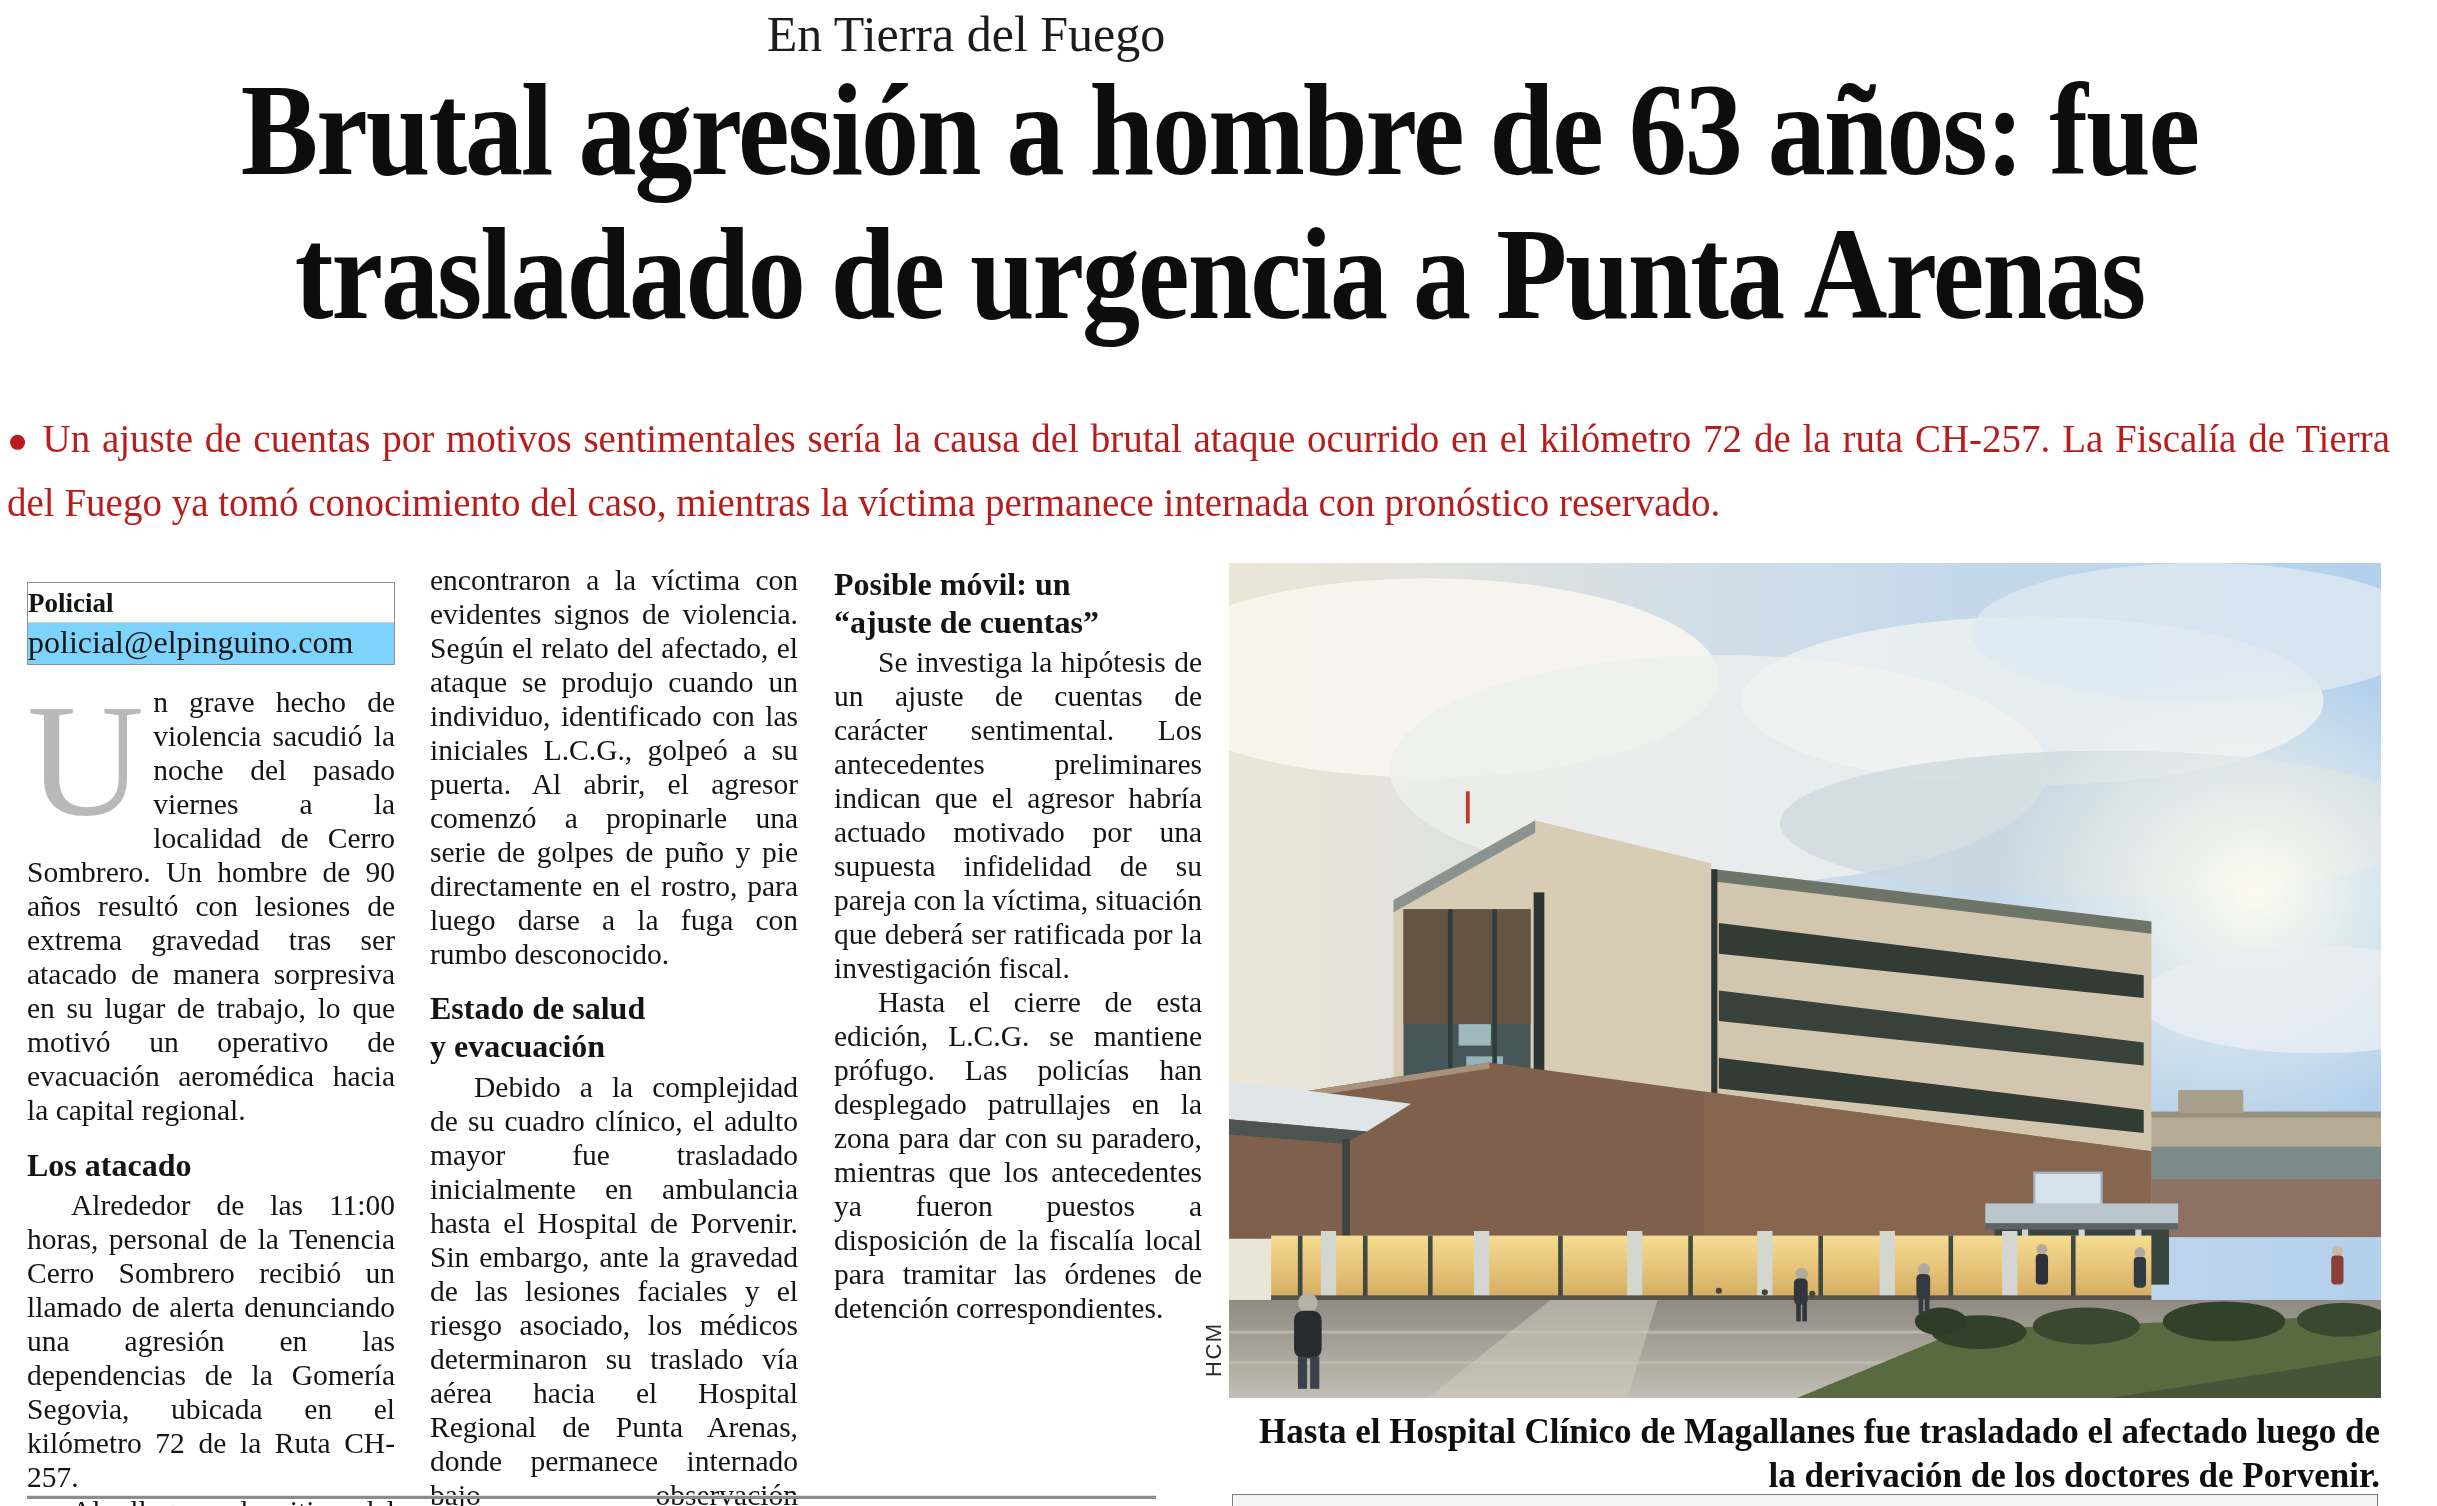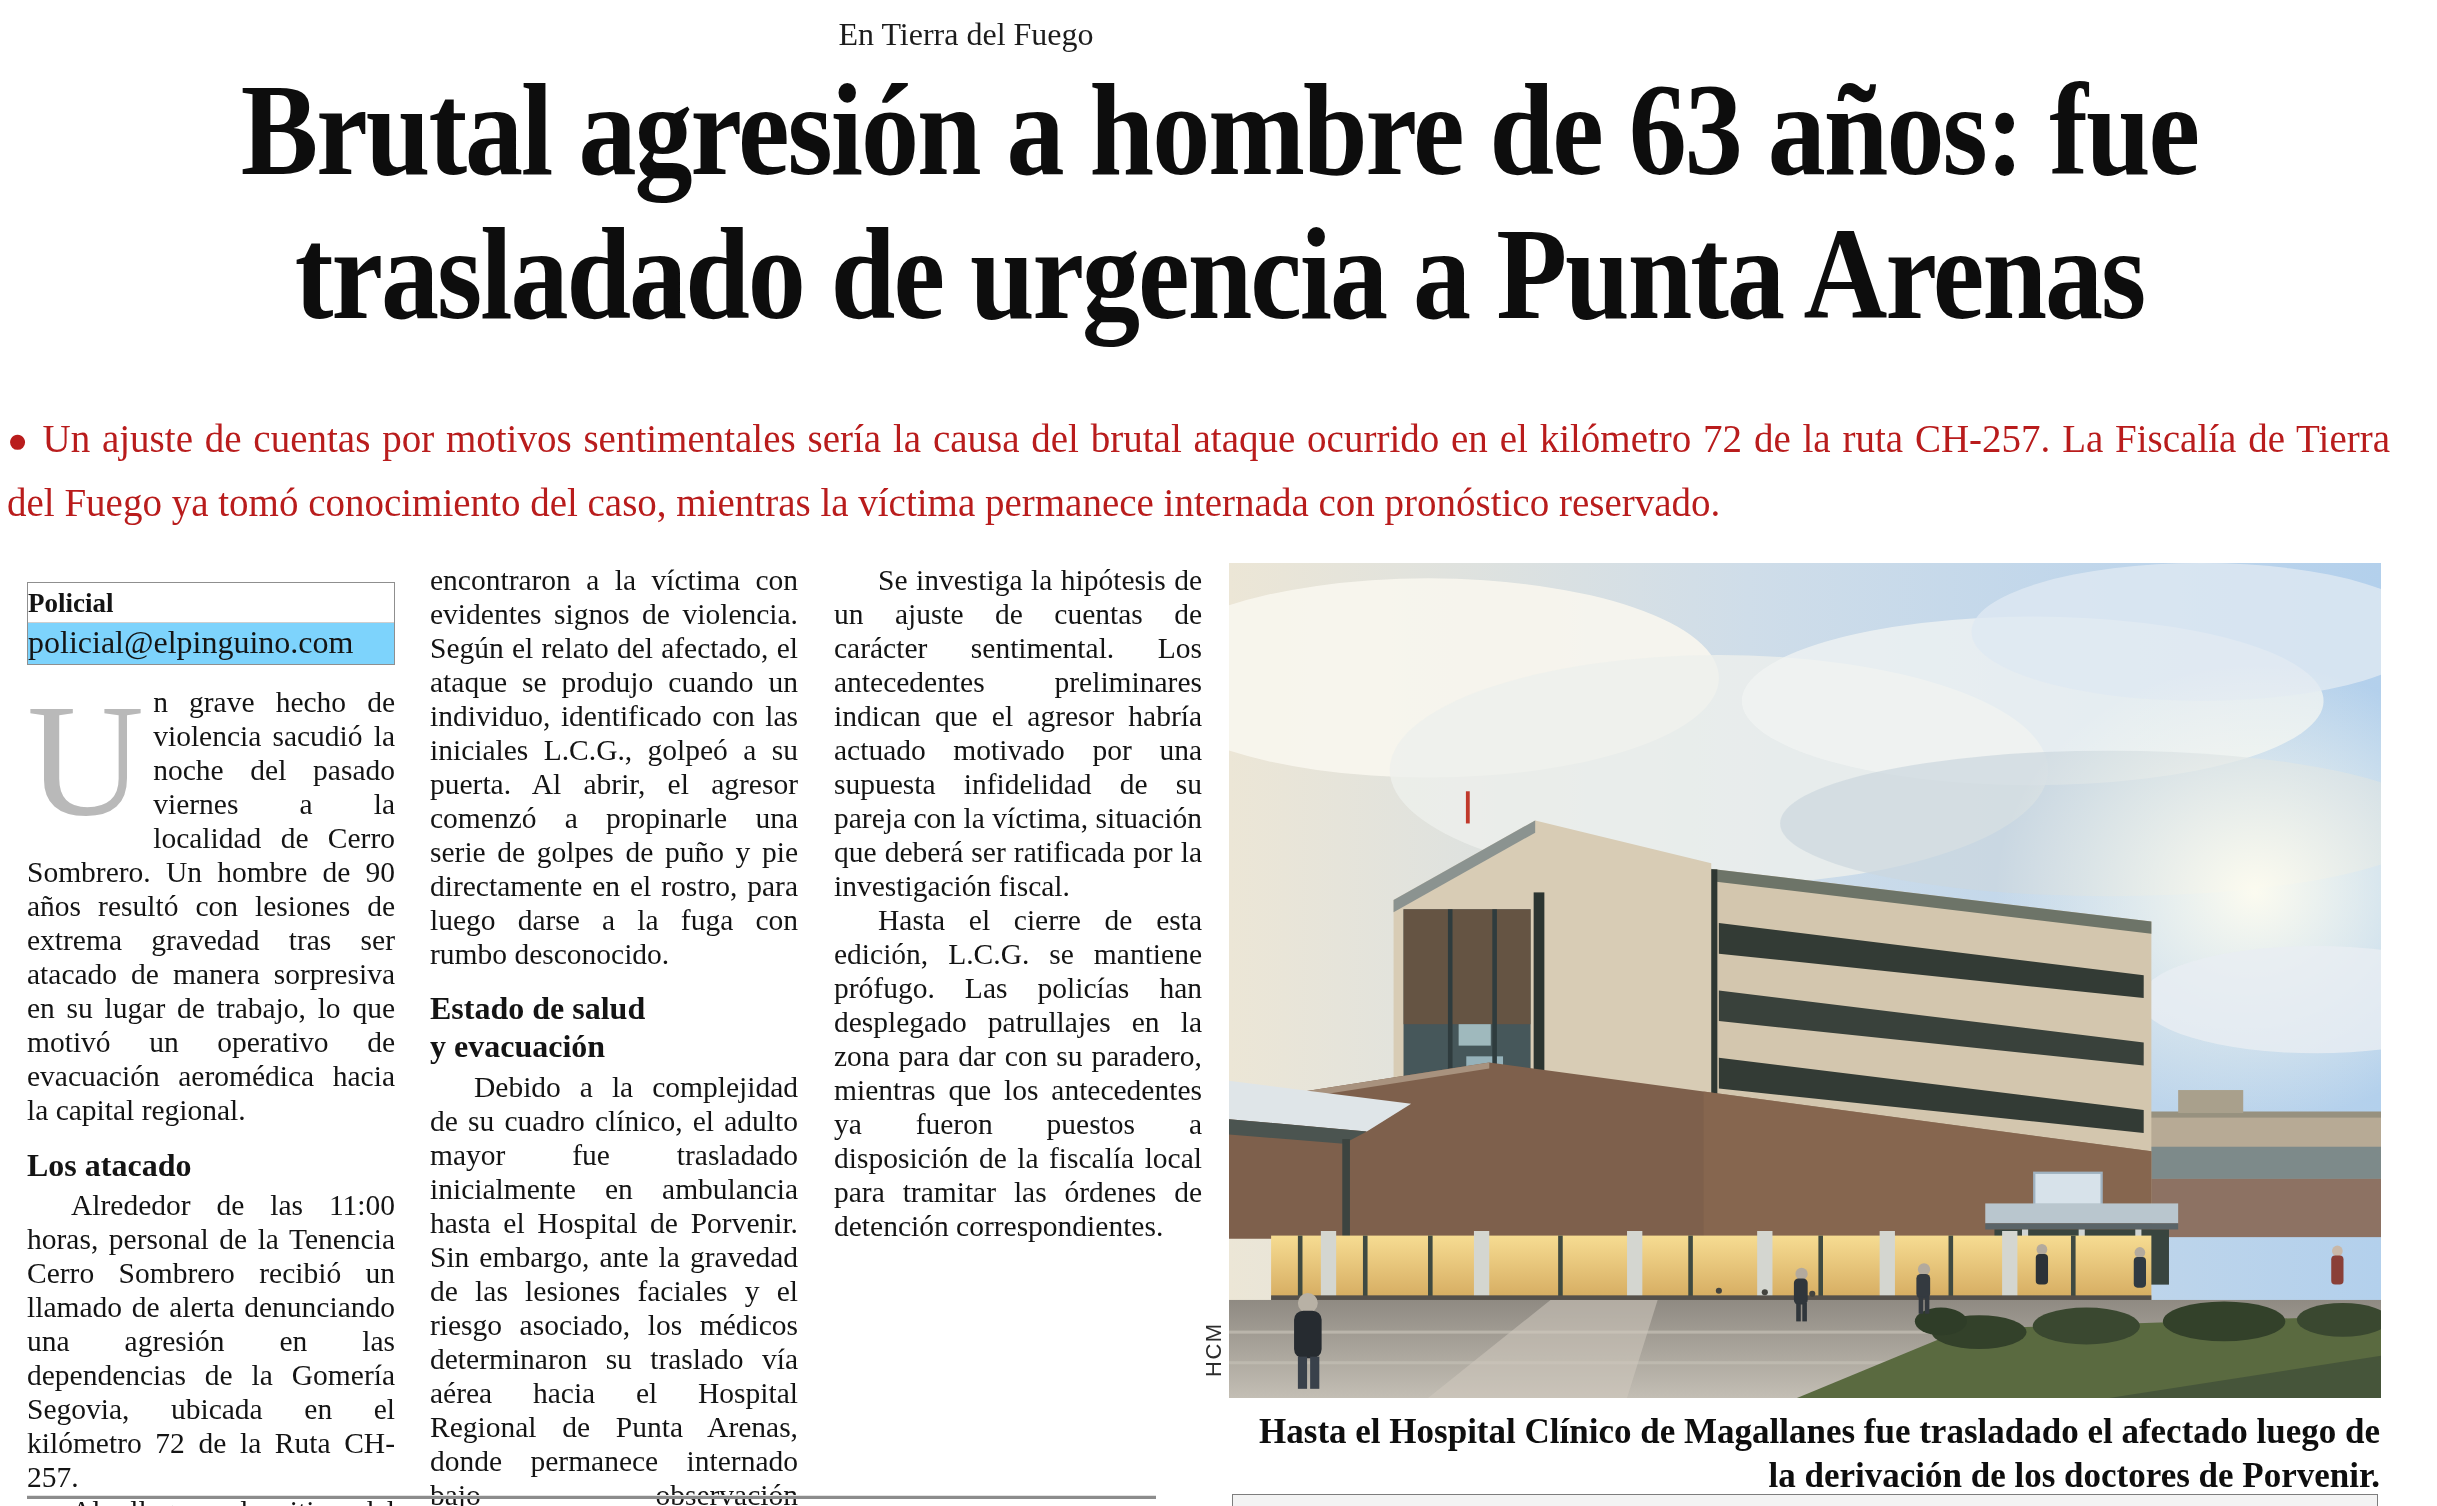--- a/index.html
+++ b/index.html
@@ -3,21 +3,21 @@
 <meta charset="utf-8">
 <style>
   html,body{margin:0;padding:0;}
   body{
     width:2438px;height:1507px;position:relative;background:#ffffff;
     overflow:hidden;color:#111;
     font-family:"Liberation Serif","DejaVu Serif",serif;
   }
   .kicker{
     position:absolute;top:12.3px;left:0;width:1932px;text-align:center;
-    font-size:32px;line-height:44px;color:#1c1c1c;
+    font-size:50px;line-height:44px;color:#1c1c1c;
   }
   .headline{
     position:absolute;top:58px;left:31px;width:2377px;text-align:center;
     font-weight:700;font-size:132px;line-height:144px;color:#0d0d0d;
     transform:scaleX(0.88);transform-origin:50% 0;letter-spacing:-2.3px;
   }
   .lead{
     position:absolute;top:369px;left:7px;width:2383px;
     font-size:39px;line-height:62px;text-align:justify;color:#b91c1c;
   }
@@ -92,20 +92,22 @@
 </div>
 
 <div class="col" id="col2">
   <p>encontraron a la víctima con evidentes signos de violencia. Según el relato del afectado, el ataque se produjo cuando un individuo, identificado con las iniciales L.C.G., golpeó a su puerta. Al abrir, el agresor comenzó a propinarle una serie de golpes de puño y pie directamente en el rostro, para luego darse a la fuga con rumbo desconocido.</p>
   <h3 class="subhead">Estado de salud
 y evacuación</h3>
   <p class="ind">Debido a la complejidad de su cuadro clínico, el adulto mayor fue trasladado inicialmente en ambulancia hasta el Hospital de Porvenir. Sin embargo, ante la gravedad de las lesiones faciales y el riesgo asociado, los médicos determinaron su traslado vía aérea hacia el Hospital Regional de Punta Arenas, donde permanece internado bajo observación especializada.</p>
 </div>
 
 <div class="col" id="col3">
+  <h3 class="subhead first">Posible móvil: un
+“ajuste de cuentas”</h3>
   <p class="ind">Se investiga la hipótesis de un ajuste de cuentas de carácter sentimental. Los antecedentes preliminares indican que el agresor habría actuado motivado por una supuesta infidelidad de su pareja con la víctima, situación que deberá ser ratificada por la investigación fiscal.</p>
   <p class="ind">Hasta el cierre de esta edición, L.C.G. se mantiene prófugo. Las policías han desplegado patrullajes en la zona para dar con su paradero, mientras que los antecedentes ya fueron puestos a disposición de la fiscalía local para tramitar las órdenes de detención correspondientes.</p>
 </div>
 
 <div class="col-rule"></div>
 
 <figure class="photo" style="margin:0">
   <svg viewBox="0 0 1505 1090" preserveAspectRatio="none">
     <defs>
       <linearGradient id="sky" x1="0" y1="0" x2="1" y2="0">

